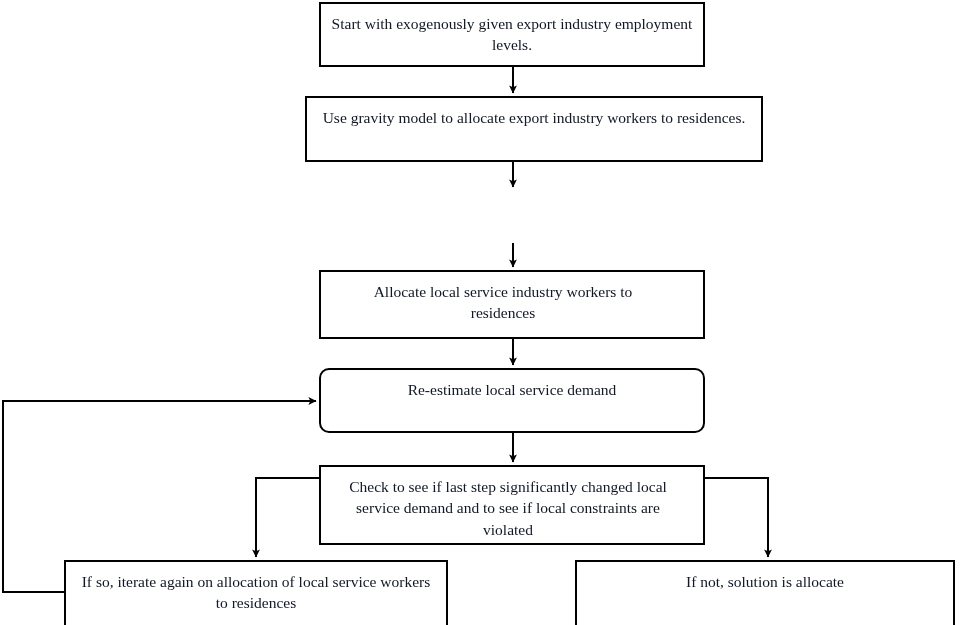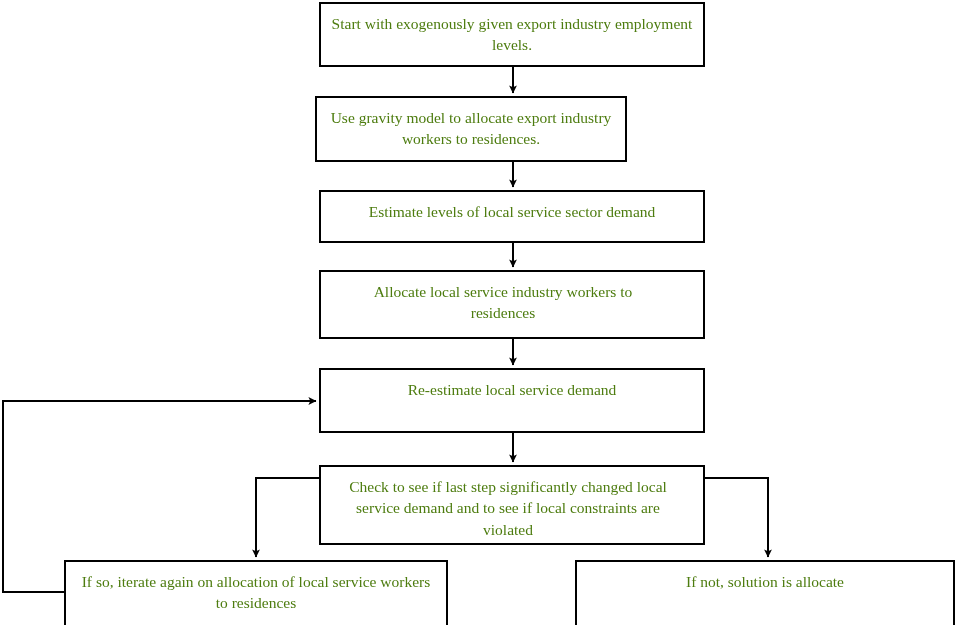--- a/index.html
+++ b/index.html
@@ -14,21 +14,21 @@
     background: #ffffff;
     overflow: hidden;
     font-family: "Liberation Serif", "DejaVu Serif", serif;
   }
   .node {
     position: absolute;
     box-sizing: border-box;
     border: 2px solid #000000;
     background: #ffffff;
     text-align: center;
-    color: #4d7c0f;
+    color: #0f172a;
     font-size: 15.5px;
     line-height: 1.38;
     padding-top: 9px;
     padding-left: 8px;
     padding-right: 8px;
     z-index: 2;
   }
   .node-label {
     display: block;
     white-space: pre-line;
@@ -73,33 +73,30 @@
 
         <path d="M64,592 L3,592 L3,401 L316,401" marker-end="url(#arrowhead)"></path>
       </g>
     </svg>
   </div>
 
   <div class="node" style="left:319px;top:2px;width:386px;height:65px;">
     <span class="node-label">Start with exogenously given export industry employment levels.</span>
   </div>
 
-  <div class="node" style="left:315px;top:96px;width:312px;height:66px;font-family:Liberation Serif, serif;">
+  <div class="node" style="left:305px;top:96px;width:458px;height:66px;font-family:Liberation Serif, serif;">
     <span class="node-label">Use gravity model to allocate export industry workers to residences.</span>
   </div>
 
-  <div class="node" style="left:319px;top:190px;width:386px;height:53px;">
-    <span class="node-label">Estimate levels of local service sector demand</span>
-  </div>
 
   <div class="node" style="left:319px;top:270px;width:386px;height:69px;padding-left:40px;padding-right:58px;">
     <span class="node-label">Allocate local service industry workers to residences</span>
   </div>
 
-  <div class="node" style="left:319px;top:368px;width:386px;height:65px;">
+  <div class="node" style="left:319px;top:368px;width:386px;height:65px;border-radius:10px;">
     <span class="node-label">Re-estimate local service demand</span>
   </div>
 
   <div class="node" style="left:319px;top:465px;width:386px;height:80px;padding-left:12px;padding-right:20px;">
     <span class="node-label">Check to see if last step significantly changed local service demand and to see if local constraints are violated</span>
   </div>
 
   <div class="node" style="left:64px;top:560px;width:384px;height:68px;padding-left:14px;padding-right:14px;">
     <span class="node-label">If so, iterate again on allocation of local service workers to residences</span>
   </div>

